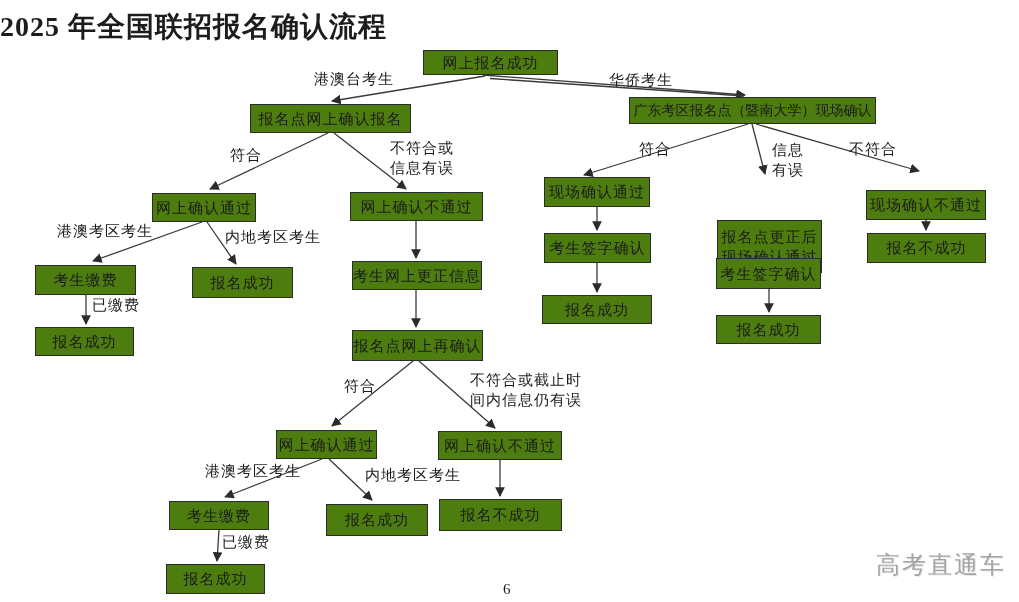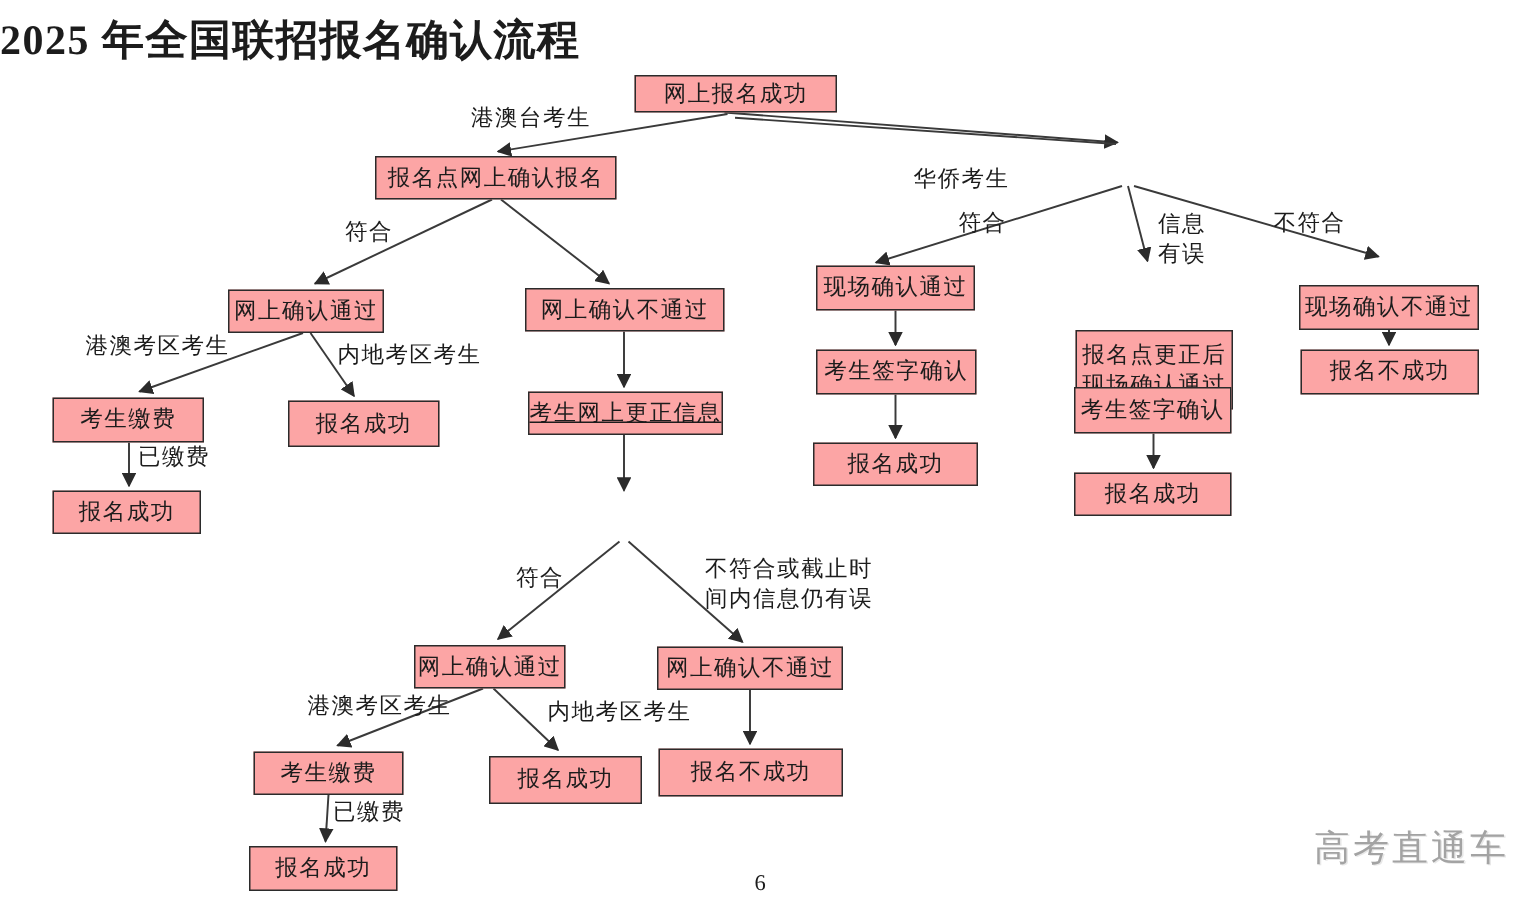--- a/index.html
+++ b/index.html
@@ -1,20 +1,20 @@
 <!DOCTYPE html>
 <html><head>
 <meta charset="utf-8">
 <style>
   html,body{margin:0;padding:0;background:#ffffff;}
   #canvas{position:relative;width:1019px;height:602px;background:#fff;overflow:hidden;
           font-family:"Liberation Serif","DejaVu Serif",serif;color:#1c1c1c;}
   .title{position:absolute;left:0;top:8px;width:100%;text-align:left;
          font-size:28px;font-weight:bold;letter-spacing:1px;}
-  .box{position:absolute;border:1.5px solid #2b2b2b;background:#fca5a5;
+  .box{position:absolute;border:1.5px solid #2b2b2b;background:#4d7c0f;
        display:flex;align-items:center;justify-content:center;text-align:center;
        font-size:15px;letter-spacing:1px;line-height:20px;white-space:pre-line;box-sizing:border-box;}
   .box.wide{font-size:14px;letter-spacing:0;}
   .lbl{position:absolute;font-size:15px;letter-spacing:1px;line-height:20px;
        white-space:pre-line;}
   .lbl.center{text-align:right;}
   .svglayer{position:absolute;left:0;top:0;width:1019px;height:602px;}
   .pagenum{position:absolute;left:503px;top:581px;font-size:15px;}
   .watermark{position:absolute;left:876px;top:549px;font-size:24px;color:#a3a3a3;
              letter-spacing:2px;font-family:"Liberation Sans","DejaVu Sans",sans-serif;
@@ -56,45 +56,49 @@
       <path d="M597,207 L597,230" marker-end="url(#ah)"></path>
       <path d="M597,263 L597,292" marker-end="url(#ah)"></path>
       <path d="M769,230 L769,255" marker-end="url(#ah)"></path>
       <path d="M769,289 L769,312" marker-end="url(#ah)"></path>
       <path d="M926,204 L926,230" marker-end="url(#ah)"></path>
     </g>
   </svg>
 
   <div class="box" style="left:423px;top:50px;width:135px;height:25px;">网上报名成功</div>
   <div class="box" style="left:250px;top:104px;width:161px;height:29px;">报名点网上确认报名</div>
+  <div class="box wide" style="left:629px;top:97px;width:247px;height:27px;">广东考区报名点（暨南大学）现场确认</div>
   <div class="box" style="left:152px;top:193px;width:104px;height:29px;">网上确认通过</div>
   <div class="box" style="left:350px;top:192px;width:133px;height:29px;">网上确认不通过</div>
   <div class="box" style="left:35px;top:265px;width:101px;height:30px;">考生缴费</div>
   <div class="box" style="left:192px;top:267px;width:101px;height:31px;">报名成功</div>
   <div class="box" style="left:35px;top:327px;width:99px;height:29px;">报名成功</div>
-  <div class="box" style="left:352px;top:261px;width:130px;height:29px;text-decoration:underline;">考生网上更正信息</div>
+  <div class="box" style="left:352px;top:261px;width:130px;height:29px;">考生网上更正信息</div>
+  <div class="box" style="left:352px;top:330px;width:131px;height:31px;">报名点网上再确认</div>
   <div class="box" style="left:276px;top:430px;width:101px;height:29px;">网上确认通过</div>
   <div class="box" style="left:438px;top:431px;width:124px;height:29px;">网上确认不通过</div>
   <div class="box" style="left:169px;top:501px;width:100px;height:29px;">考生缴费</div>
   <div class="box" style="left:326px;top:504px;width:102px;height:32px;">报名成功</div>
   <div class="box" style="left:439px;top:499px;width:123px;height:32px;">报名不成功</div>
   <div class="box" style="left:166px;top:564px;width:99px;height:30px;">报名成功</div>
   <div class="box" style="left:544px;top:177px;width:106px;height:30px;">现场确认通过</div>
   <div class="box" style="left:717px;top:177px;width:105px;height:53px;margin-top:43px;">报名点更正后
 现场确认通过</div>
   <div class="box" style="left:866px;top:174px;width:120px;height:30px;margin-top:16px;">现场确认不通过</div>
   <div class="box" style="left:544px;top:233px;width:107px;height:30px;">考生签字确认</div>
   <div class="box" style="left:716px;top:258px;width:105px;height:31px;">考生签字确认</div>
   <div class="box" style="left:542px;top:295px;width:110px;height:29px;">报名成功</div>
   <div class="box" style="left:716px;top:315px;width:105px;height:29px;">报名成功</div>
   <div class="box" style="left:867px;top:233px;width:119px;height:30px;">报名不成功</div>
 
   <div class="lbl" style="left:314px;top:69px;">港澳台考生</div>
-  <div class="lbl" style="left:609px;top:70px;margin-top:40px;">华侨考生</div>
+  <div class="lbl" style="left:609px;top:70px;">华侨考生</div>
   <div class="lbl" style="left:230px;top:145px;">符合</div>
+  <div class="lbl" style="left:390px;top:138px;">不符合或
+信息有误</div>
   <div class="lbl" style="left:57px;top:221px;">港澳考区考生</div>
   <div class="lbl" style="left:225px;top:227px;">内地考区考生</div>
   <div class="lbl" style="left:92px;top:295px;">已缴费</div>
   <div class="lbl" style="left:344px;top:376px;">符合</div>
   <div class="lbl" style="left:470px;top:370px;">不符合或截止时
 间内信息仍有误</div>
   <div class="lbl" style="left:205px;top:461px;">港澳考区考生</div>
   <div class="lbl" style="left:365px;top:465px;">内地考区考生</div>
   <div class="lbl" style="left:222px;top:532px;">已缴费</div>
   <div class="lbl" style="left:639px;top:139px;">符合</div>

